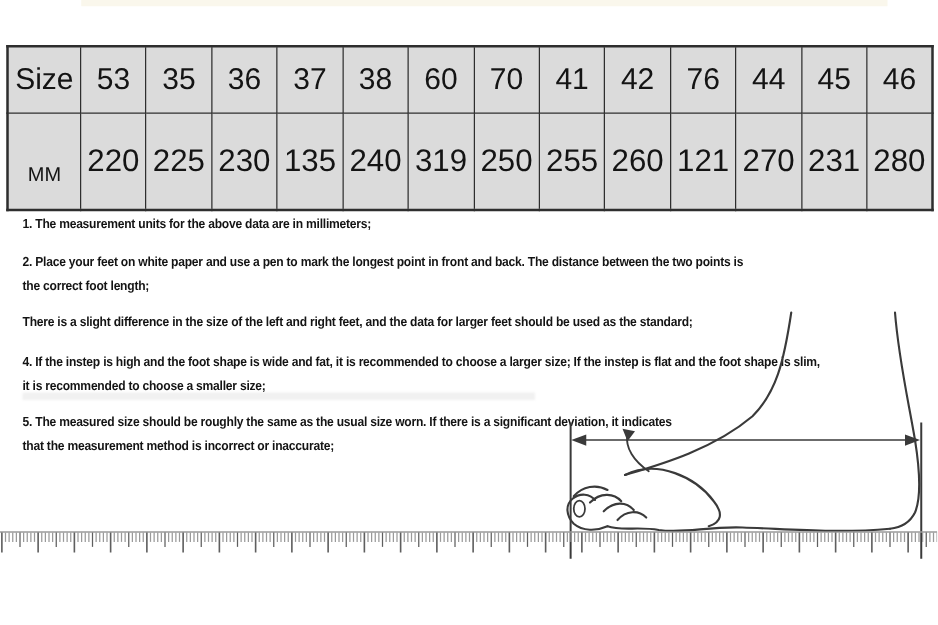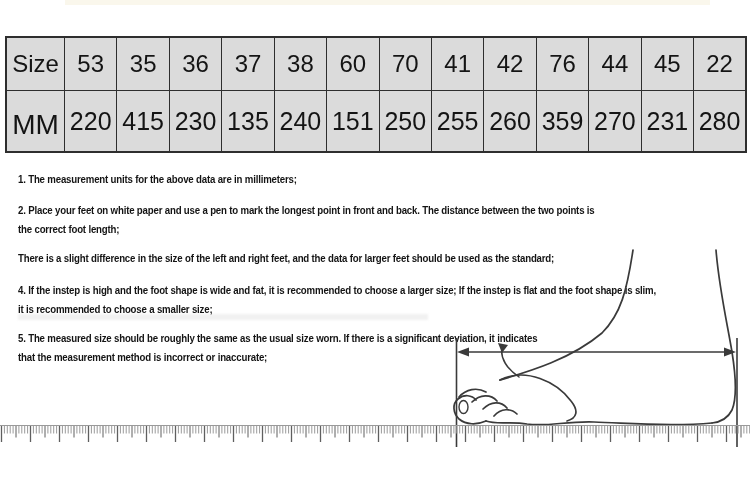--- a/index.html
+++ b/index.html
@@ -18,21 +18,21 @@
     border-collapse:collapse;table-layout:fixed;border-radius:13px;
   }
   #size-table td{
     background:var(--cell-bg,#dbdbdb);
     border:1.6px solid var(--table-border,#2e2e2e);
     text-align:center;vertical-align:middle;
     color:var(--text,#141414);
     font-size:25px;height:52px;padding:0;
   }
   #size-table .lbl-size{font-size:29px;}
-  #size-table .lbl-mm{font-size:28px;padding-top:8px;}
+  #size-table .lbl-mm{font-size:16px;padding-top:24px;}
   #size-table tr:first-child td{font-size:24px;}
   #size-table{border:2px solid var(--table-border,#2e2e2e);}
   
   .note{
     position:absolute;left:18px;color:var(--text,#141414);
     font-weight:700;font-size:10.5px;line-height:18.5px;
     letter-spacing:-0.2px;white-space:nowrap;
     transform:scaleX(0.92);transform-origin:0 0;
   }
   #note-1{top:170px;}
@@ -67,34 +67,34 @@
       <td>36</td>
       <td>37</td>
       <td>38</td>
       <td>60</td>
       <td>70</td>
       <td>41</td>
       <td>42</td>
       <td>76</td>
       <td>44</td>
       <td>45</td>
-      <td>22</td>
+      <td>46</td>
     </tr>
     <tr>
       <td class="lbl-mm">MM</td>
       <td>220</td>
-      <td>415</td>
+      <td>225</td>
       <td>230</td>
       <td>135</td>
       <td>240</td>
-      <td>151</td>
+      <td>319</td>
       <td>250</td>
       <td>255</td>
       <td>260</td>
-      <td>359</td>
+      <td>121</td>
       <td>270</td>
       <td>231</td>
       <td>280</td>
     </tr>
   </tbody>
     </table>
 
   <div class="note" id="note-1">
     <div>1. The measurement units for the above data are in millimeters;</div>
   </div>

